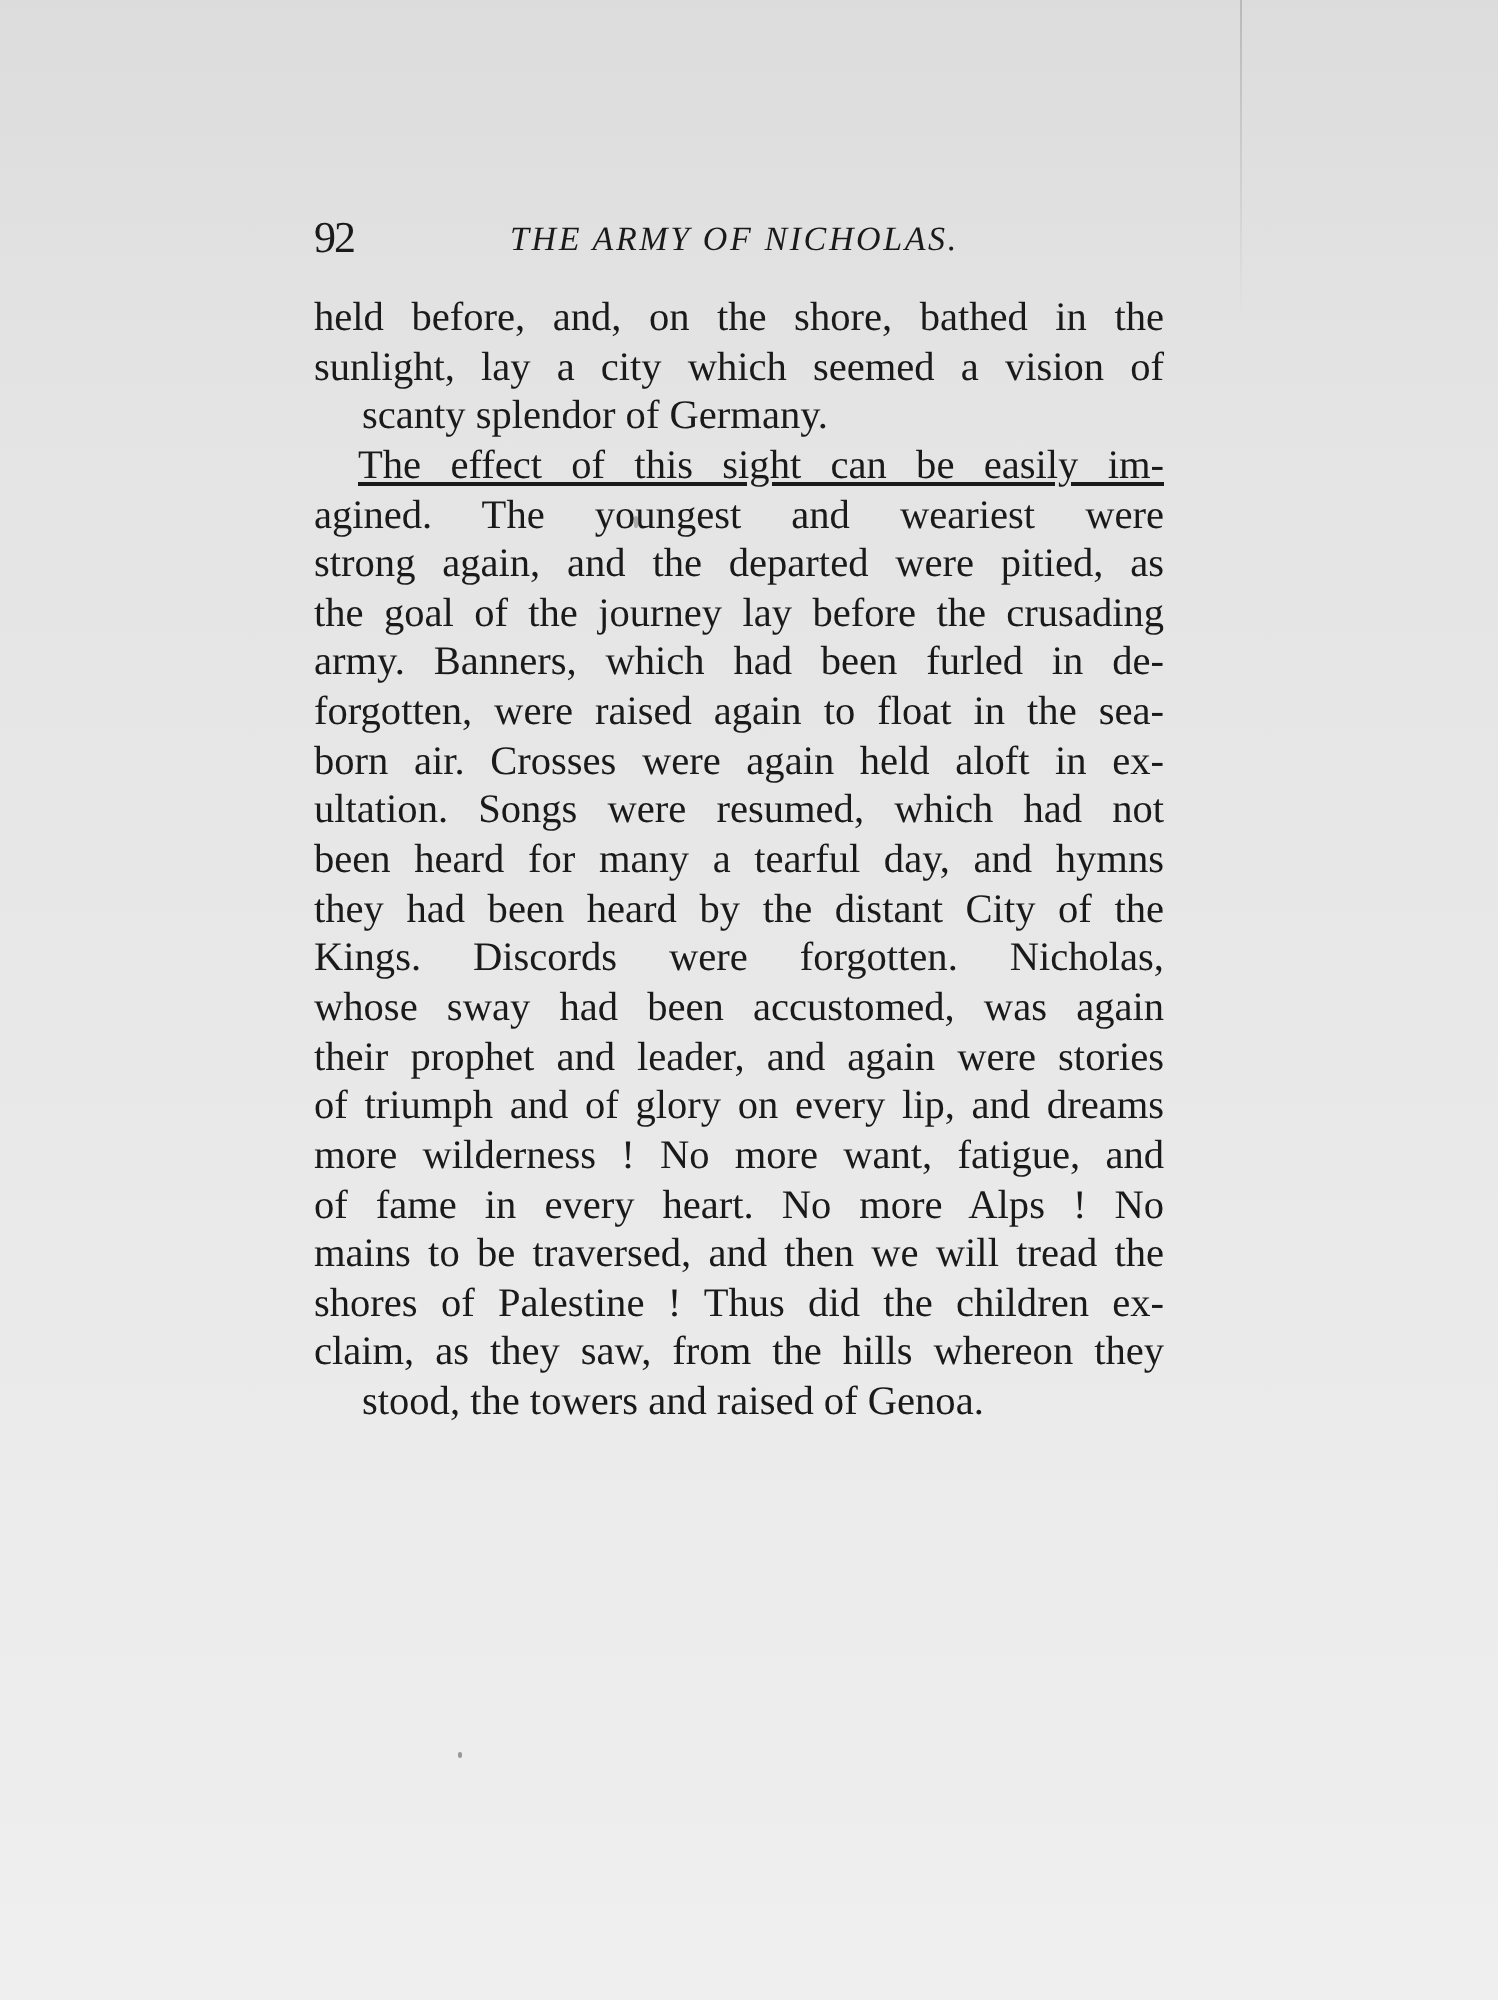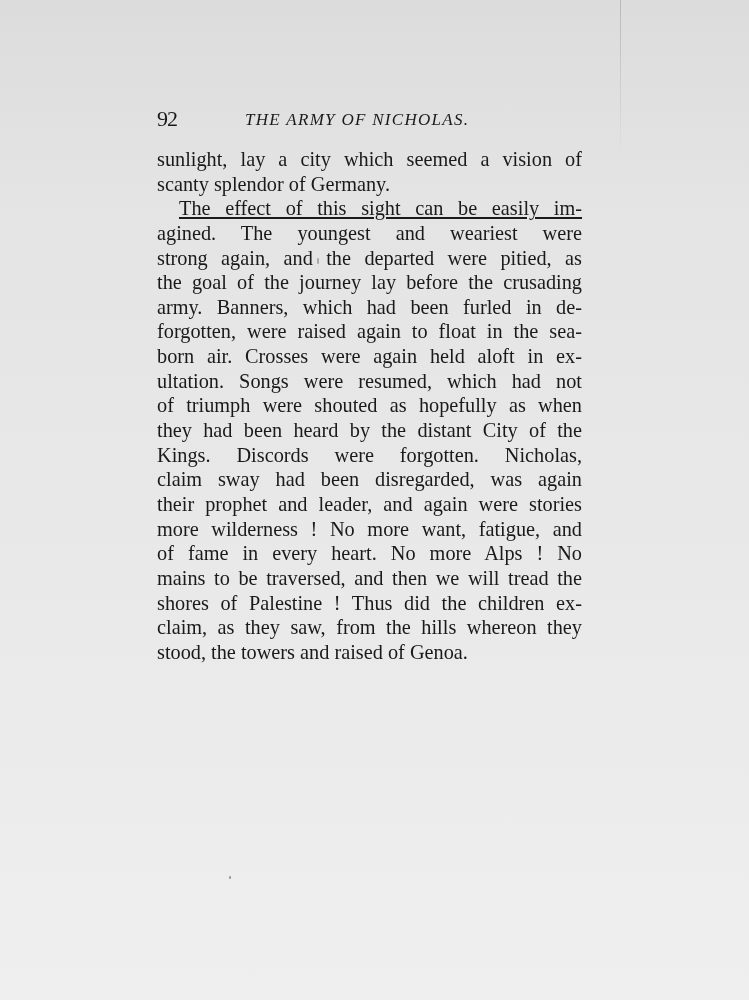--- a/index.html
+++ b/index.html
@@ -33,21 +33,21 @@
     }
     .page-number {
       position: absolute;
       left: 0;
       top: 0;
       font-size: 22px;
       letter-spacing: -1px;
     }
     .running-title {
       position: absolute;
-      left: 88px;
+      left: 98px;
       top: 4px;
       font-size: 17px;
       font-style: italic;
       letter-spacing: 1.3px;
     }
     .body-text {
       position: absolute;
       top: 147px;
       left: 157px;
       width: 425px;
@@ -57,20 +57,21 @@
       height: 24.65px;
       line-height: 24.65px;
       font-size: 20.3px;
       text-align: justify;
       text-align-last: justify;
       white-space: nowrap;
       overflow: visible;
     }
     .line.last {
       text-align-last: left;
+      margin-left: 24px;
     }
     .line.indent {
       padding-left: 22px;
       text-decoration: underline;
     }
     .speck {
       position: absolute;
       width: 2px;
       height: 3px;
       background: #999;
@@ -82,37 +83,39 @@
 
 <div class="page-crease"></div>
 
 <div class="running-head">
   <span class="page-number">92</span>
   <span class="running-title">THE ARMY OF NICHOLAS.</span>
 </div>
 
 <div class="body-text">
   <div>
+    <span class="line">held before, and, on the shore, bathed in the</span>
     <span class="line">sunlight, lay a city which seemed a vision of</span>
     <span class="line last">scanty splendor of Germany.</span>
   </div>
   <div>
     <span class="line indent">The effect of this sight can be easily im-</span>
     <span class="line">agined.  The youngest and weariest were</span>
     <span class="line">strong again, and the departed were pitied, as</span>
     <span class="line">the goal of the journey lay before the crusading</span>
     <span class="line">army.  Banners, which had been furled in de-</span>
     <span class="line">forgotten, were raised again to float in the sea-</span>
     <span class="line">born air.  Crosses were again held aloft in ex-</span>
     <span class="line">ultation.  Songs were resumed, which had not</span>
-    <span class="line">of triumph were shouted as hopefully as when</span>
+    <span class="line">been heard for many a tearful day, and hymns</span>
     <span class="line">they had been heard by the distant City of the</span>
     <span class="line">Kings.  Discords were forgotten.  Nicholas,</span>
-    <span class="line">claim sway had been disregarded, was again</span>
+    <span class="line">whose sway had been accustomed, was again</span>
     <span class="line">their prophet and leader, and again were stories</span>
+    <span class="line">of triumph and of glory on every lip, and dreams</span>
     <span class="line">more wilderness !  No more want, fatigue, and</span>
     <span class="line">of fame in every heart.  No more Alps !  No</span>
     <span class="line">mains to be traversed, and then we will tread the</span>
     <span class="line">shores of Palestine !  Thus did the children ex-</span>
     <span class="line">claim, as they saw, from the hills whereon they</span>
     <span class="line last">stood, the towers and raised of Genoa.</span>
   </div>
 </div>
 
 <div class="speck" style="left:229px; top:876px;"></div>

